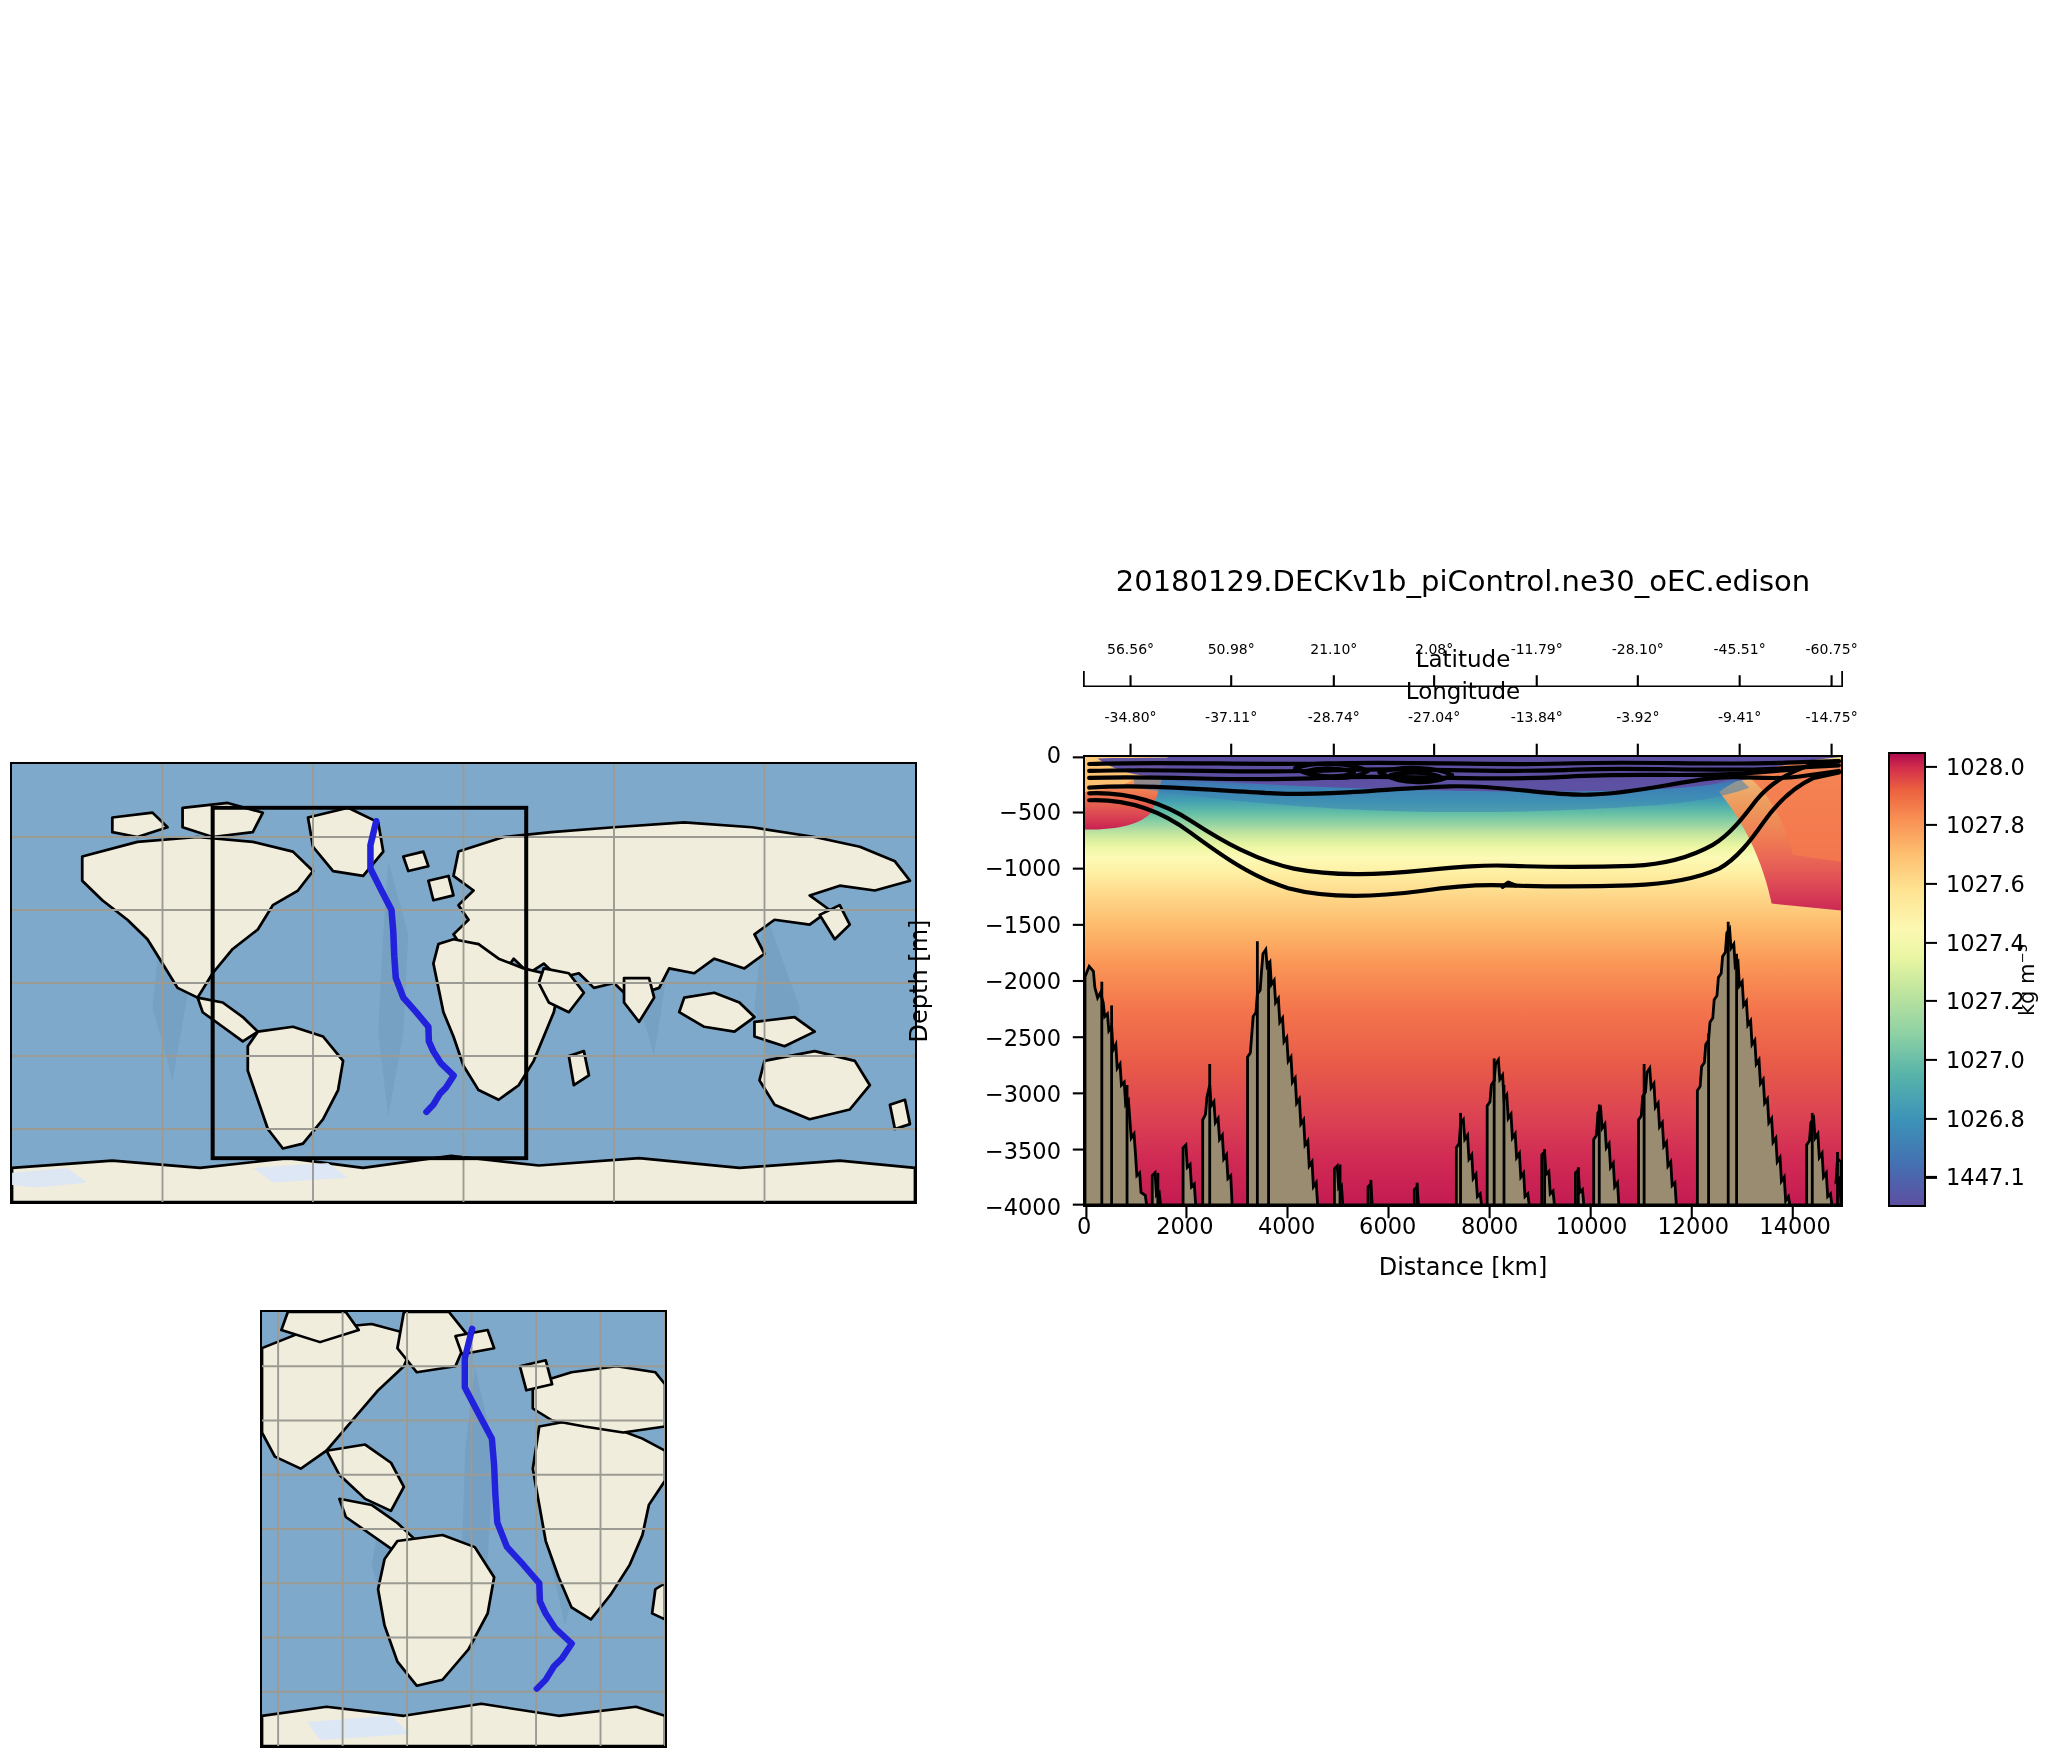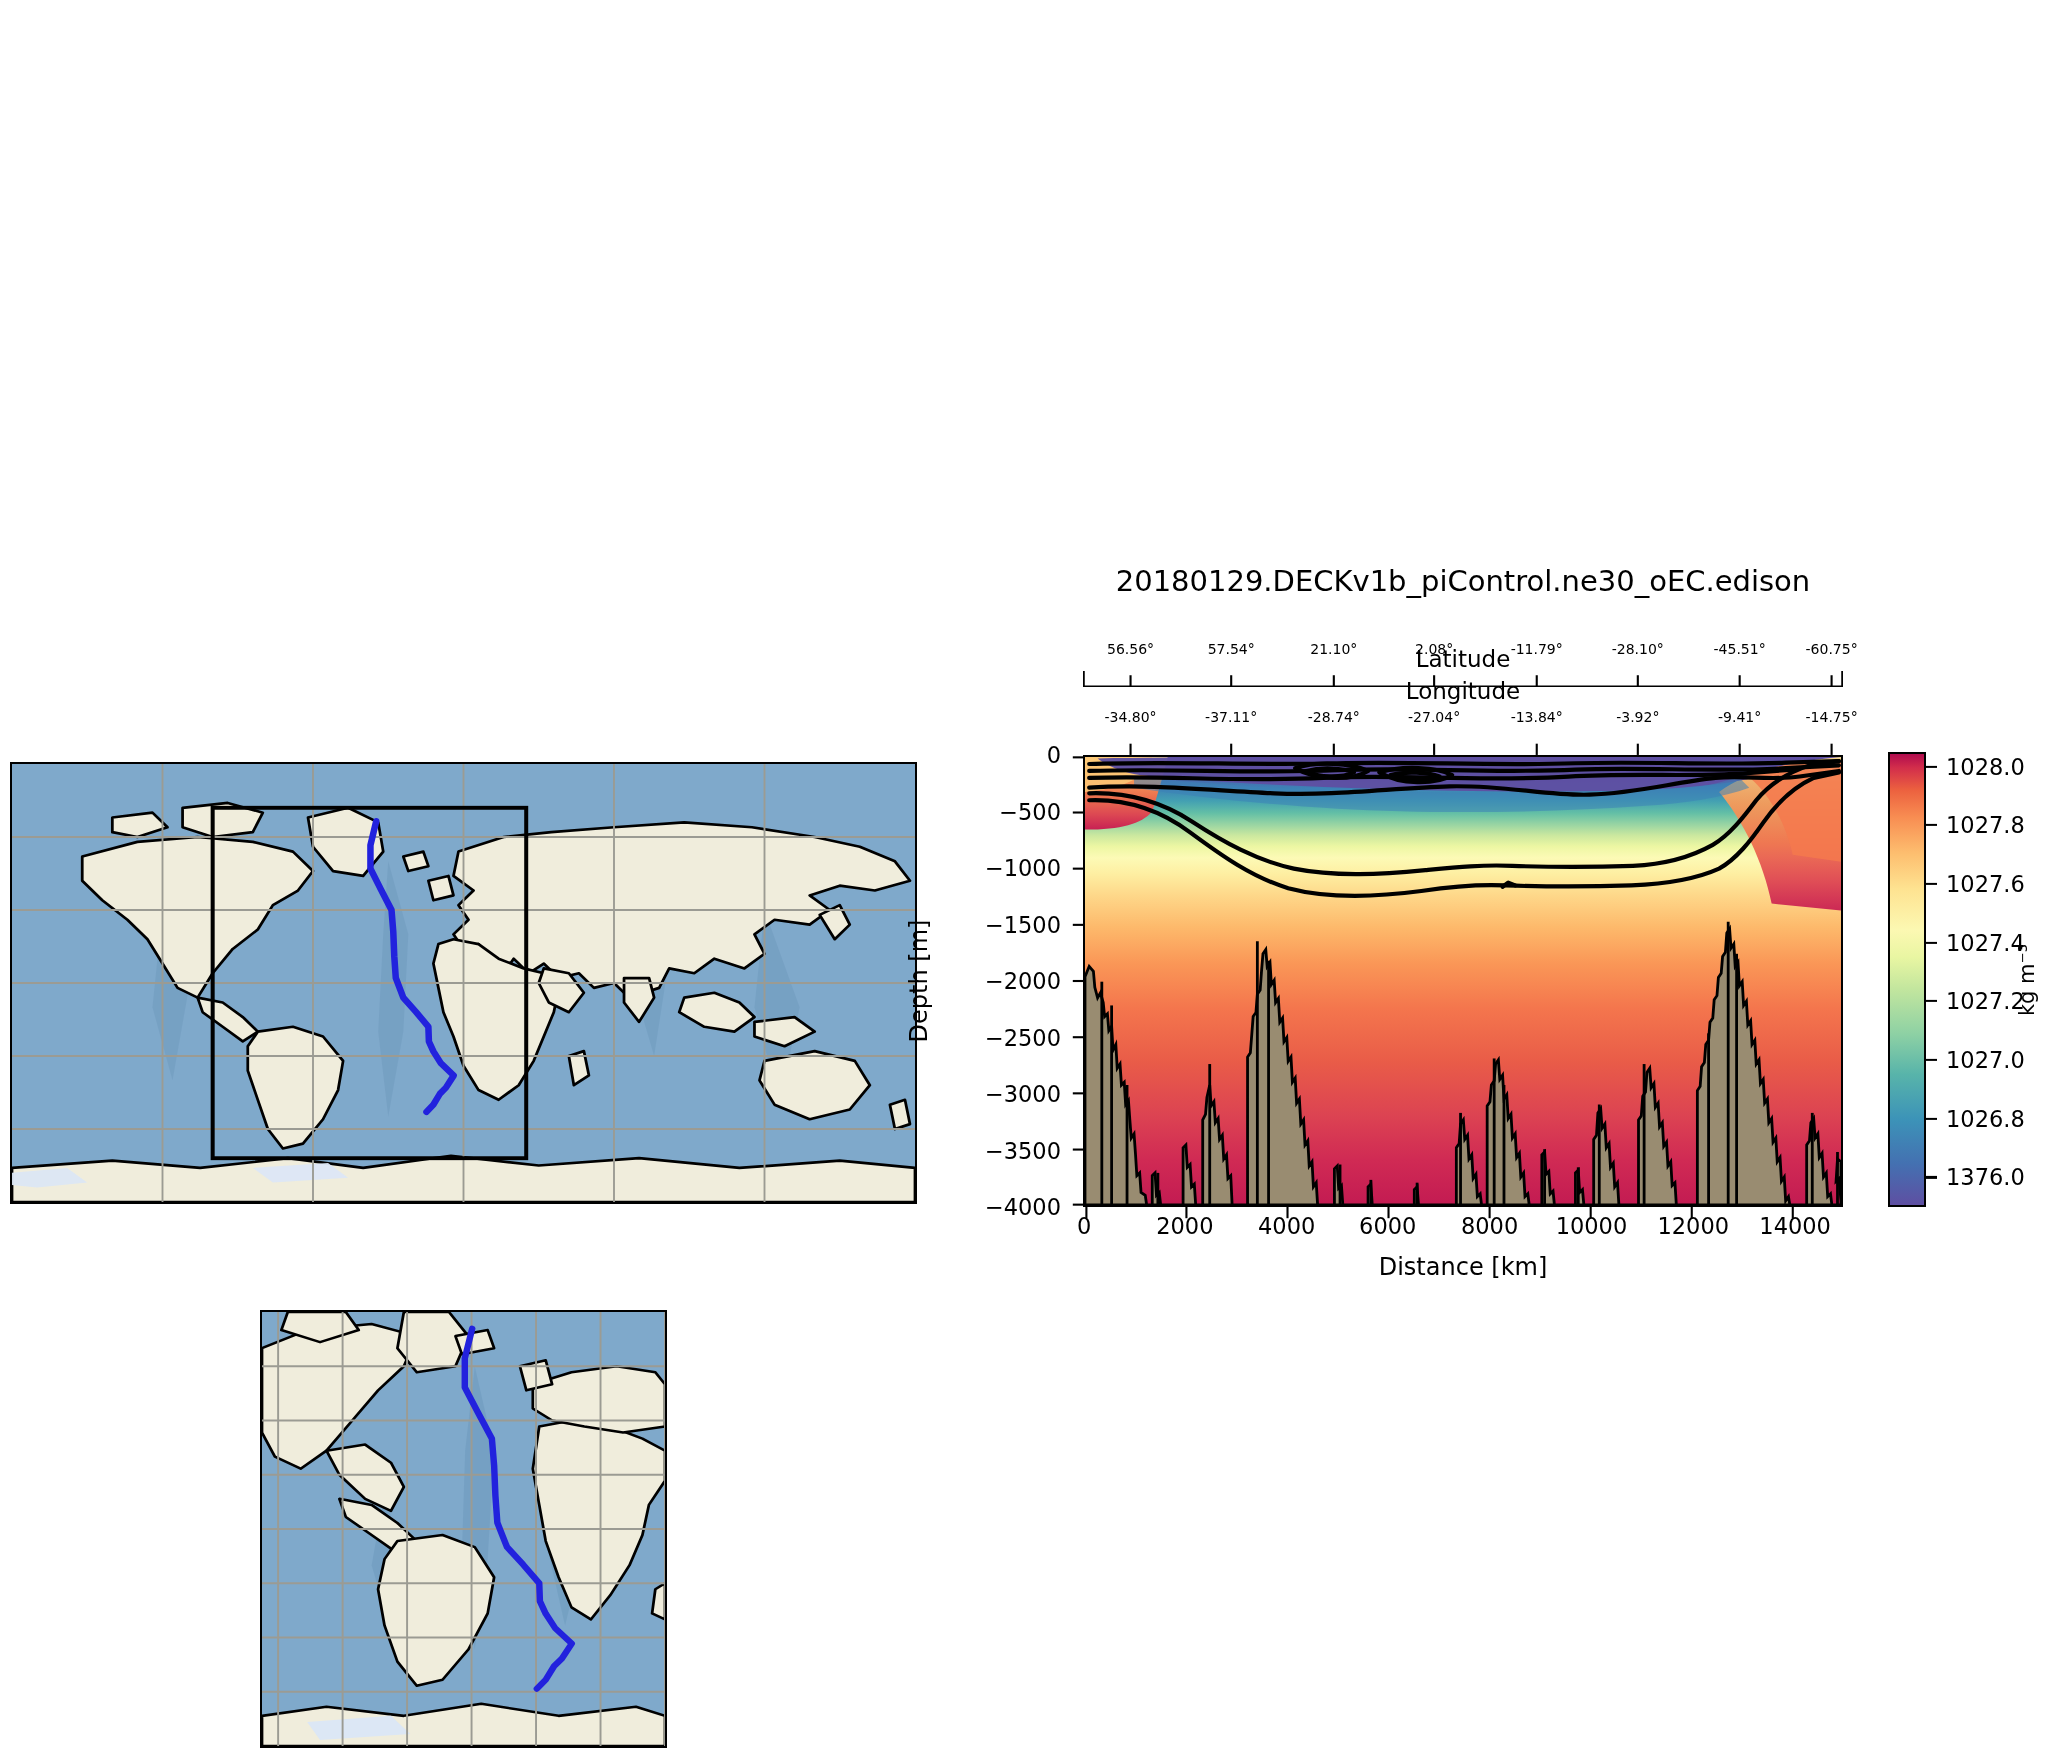--- a/index.html
+++ b/index.html
@@ -353,21 +353,21 @@
                 76,78 81,83.8 86,90 86.2,96 88,100.1 91,105 96.1,110 93,115 90.6,117.5 88,122 85.25,125"></polyline>
     </g>
   </svg>
 </div>
 
 <div id="subplot-title">20180129.DECKv1b_piControl.ne30_oEC.edison</div>
 
 <div class="sec-axis-label" id="lat-axis-label" style="top:610px;margin-top:36px;">Latitude</div>
 <div class="tickrow" id="lat-ticks" style="top:641px;">
   <span style="left:6.26%">56.56°</span>
-  <span style="left:19.5%">57.54°</span>
+  <span style="left:19.5%">50.98°</span>
   <span style="left:33.0%">21.10°</span>
   <span style="left:46.2%">2.08°</span>
   <span style="left:59.7%">-11.79°</span>
   <span style="left:73.0%">-28.10°</span>
   <span style="left:86.4%">-45.51°</span>
   <span style="left:98.5%">-60.75°</span>
 </div>
 
 <svg style="position:absolute; left:1083px; top:671px; width:760px; height:15.5px;" viewBox="0 0 1079 22" width="760" height="15.5">
   <line x1="1" y1="22" x2="1" y2="0" stroke="#000" stroke-width="3"></line>
@@ -618,16 +618,16 @@
   <div class="cb-tick" style="top:80.6%"></div>
   <div class="cb-tick" style="top:93.5%"></div>
 
   <span class="cb-lab" style="top:3.2%">1028.0</span>
   <span class="cb-lab" style="top:16.1%">1027.8</span>
   <span class="cb-lab" style="top:29.0%">1027.6</span>
   <span class="cb-lab" style="top:41.9%">1027.4</span>
   <span class="cb-lab" style="top:54.8%">1027.2</span>
   <span class="cb-lab" style="top:67.7%">1027.0</span>
   <span class="cb-lab" style="top:80.6%">1026.8</span>
-  <span class="cb-lab" style="top:93.5%">1376.0</span>
+  <span class="cb-lab" style="top:93.5%">1447.1</span>
 </div>
 <div id="colorbar-unit">kg m⁻³</div>
 
 
 </body></html>

